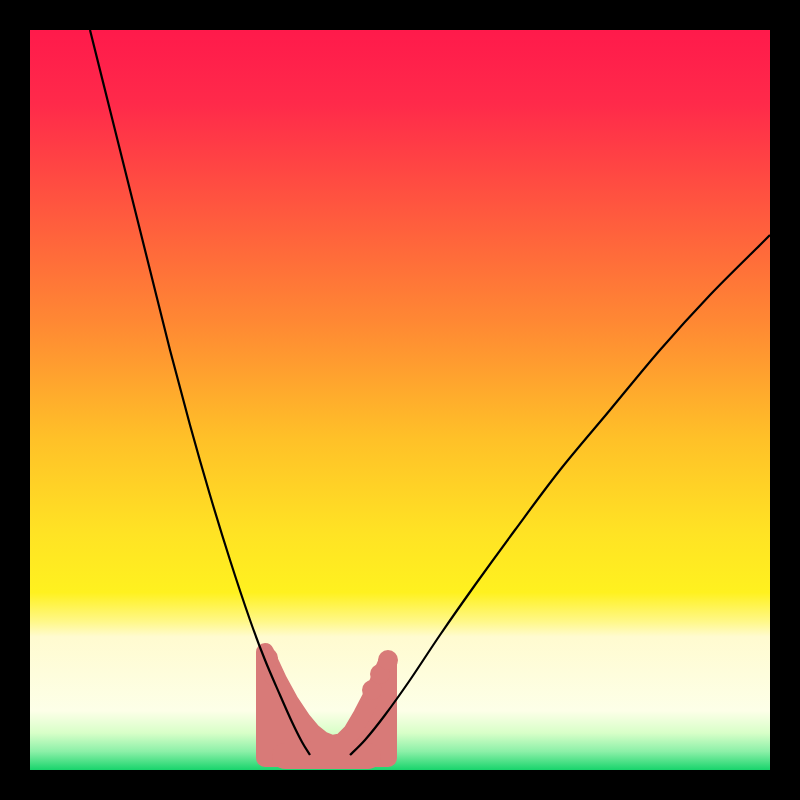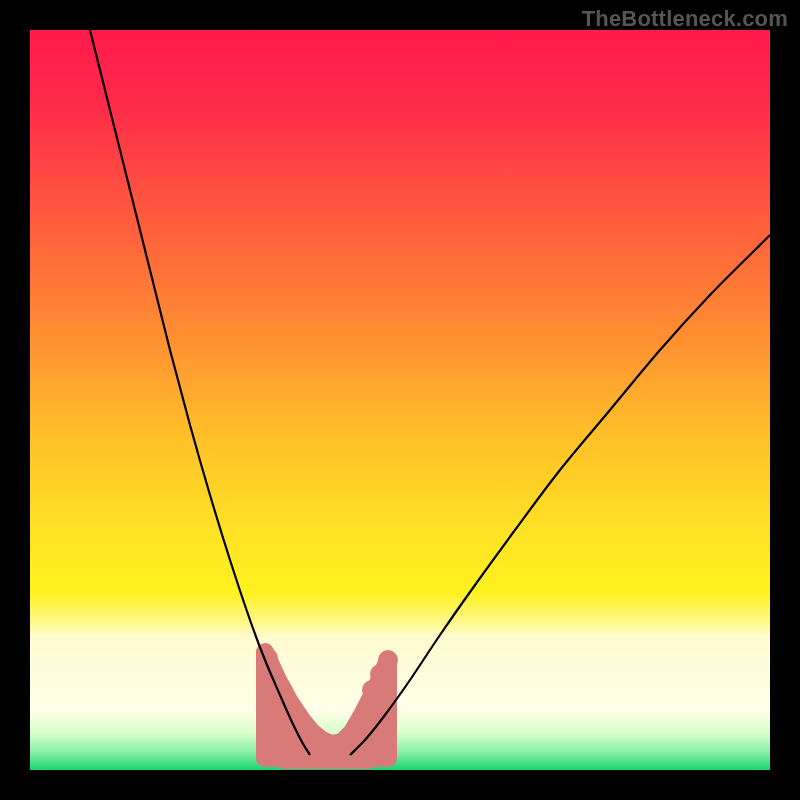--- a/index.html
+++ b/index.html
@@ -79,14 +79,13 @@
         <line x1="255" y1="726" x2="338" y2="726" stroke="#d87a78" stroke-width="26" stroke-linecap="round"></line>
         <circle cx="238" cy="628" r="10" fill="#d87a78"></circle>
         <circle cx="244" cy="646" r="10" fill="#d87a78"></circle>
         <circle cx="342" cy="660" r="10" fill="#d87a78"></circle>
         <circle cx="350" cy="644" r="10" fill="#d87a78"></circle>
         <circle cx="358" cy="630" r="10" fill="#d87a78"></circle>
         <path d="M 60 0 C 63.333333333333336 13.333333333333334, 73.33333333333333 53.33333333333333, 80 80 C 86.66666666666667 106.66666666666667, 93.33333333333333 133.33333333333334, 100 160 C 106.66666666666667 186.66666666666666, 113.33333333333333 213.33333333333334, 120 240 C 126.66666666666667 266.6666666666667, 133.33333333333334 294.1666666666667, 140 320 C 146.66666666666666 345.8333333333333, 153.33333333333334 370.8333333333333, 160 395 C 166.66666666666666 419.1666666666667, 173.33333333333334 442.5, 180 465 C 186.66666666666666 487.5, 193.33333333333334 509.1666666666667, 200 530 C 206.66666666666666 550.8333333333334, 214.16666666666666 573.3333333333334, 220 590 C 225.83333333333334 606.6666666666666, 230 617.5, 235 630 C 240 642.5, 245.5 654.6666666666666, 250 665 C 254.5 675.3333333333334, 258.3333333333333 684.1666666666666, 262 692 C 265.6666666666667 699.8333333333334, 269 706.5, 272 712 C 275 717.5, 278.6666666666667 722.8333333333334, 280 725" fill="none" stroke="#000000" stroke-width="2.2"></path>
         <path d="M 320 725 C 322.5 722.5, 329.1666666666667 716.6666666666666, 335 710 C 340.8333333333333 703.3333333333334, 347.5 695, 355 685 C 362.5 675, 370.8333333333333 663.3333333333334, 380 650 C 389.1666666666667 636.6666666666666, 399.1666666666667 620.8333333333334, 410 605 C 420.8333333333333 589.1666666666666, 432.5 572.5, 445 555 C 457.5 537.5, 470.8333333333333 519.1666666666666, 485 500 C 499.1666666666667 480.8333333333333, 514.1666666666666 460, 530 440 C 545.8333333333334 420, 563.3333333333334 400, 580 380 C 596.6666666666666 360, 613.3333333333334 339.1666666666667, 630 320 C 646.6666666666666 300.8333333333333, 663.3333333333334 282.5, 680 265 C 696.6666666666666 247.5, 720 225, 730 215 C 740 205, 738.3333333333334 206.66666666666666, 740 205" fill="none" stroke="#000000" stroke-width="2.2"></path>
       </svg>
   </div>
-  <div class="watermark">TheBottleneck.com</div>
 </div>
 
 </body></html>

